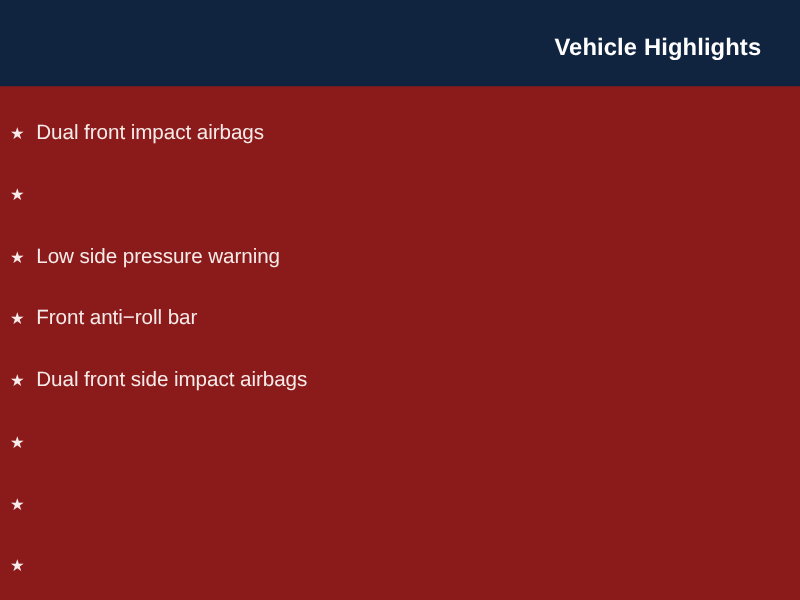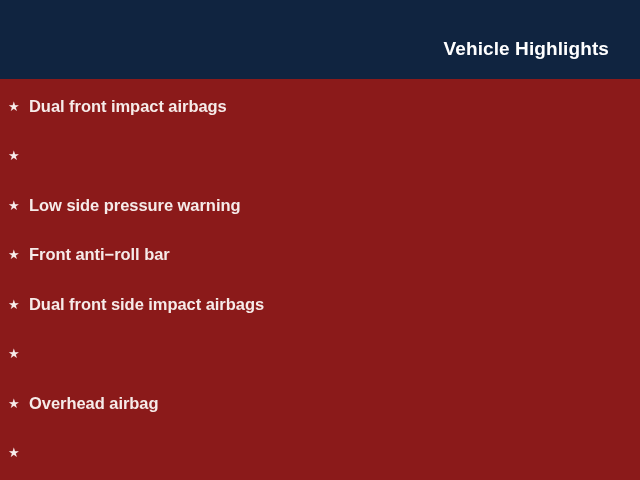--- a/index.html
+++ b/index.html
@@ -17,21 +17,21 @@
     position: relative;
     width: 640px;
     height: 480px;
     background: #8b1a1a;
   }
   #header-band {
     position: absolute;
     left: 0;
     top: 0;
     width: 640px;
-    height: 79px;
+    height: 69px;
     background: #102440;
     box-sizing: border-box;
   }
   #header-title {
     position: absolute;
     right: 31px;
     bottom: 21px;
     color: #ffffff;
     font-size: 19px;
     font-weight: bold;
@@ -62,21 +62,20 @@
     color: #f7eceb;
     font-size: 13px;
     line-height: 1;
     flex: none;
   }
   .item-label {
     color: #f6ebe9;
     font-size: 16.5px;
     line-height: 1;
     letter-spacing: -0.05px;
-    font-weight: bold;
   }
 </style>
 </head>
 <body>
 
 <div id="slide">
 
   <div id="header-band">
     <div id="header-title">Vehicle Highlights</div>
   </div>
@@ -99,20 +98,19 @@
       </li>
       <li class="highlight-item" style="top: 214px;">
         <span class="bullet-star">★</span>
         <span class="item-label">Dual front side impact airbags</span>
       </li>
       <li class="highlight-item" style="top: 263.5px;">
         <span class="bullet-star">★</span>
       </li>
       <li class="highlight-item" style="top: 313px;">
         <span class="bullet-star">★</span>
-        <span class="item-label">Overhead airbag</span>
       </li>
       <li class="highlight-item" style="top: 362.5px;">
         <span class="bullet-star">★</span>
       </li>
     </ul>
 
 </div>
 
 </body></html>

